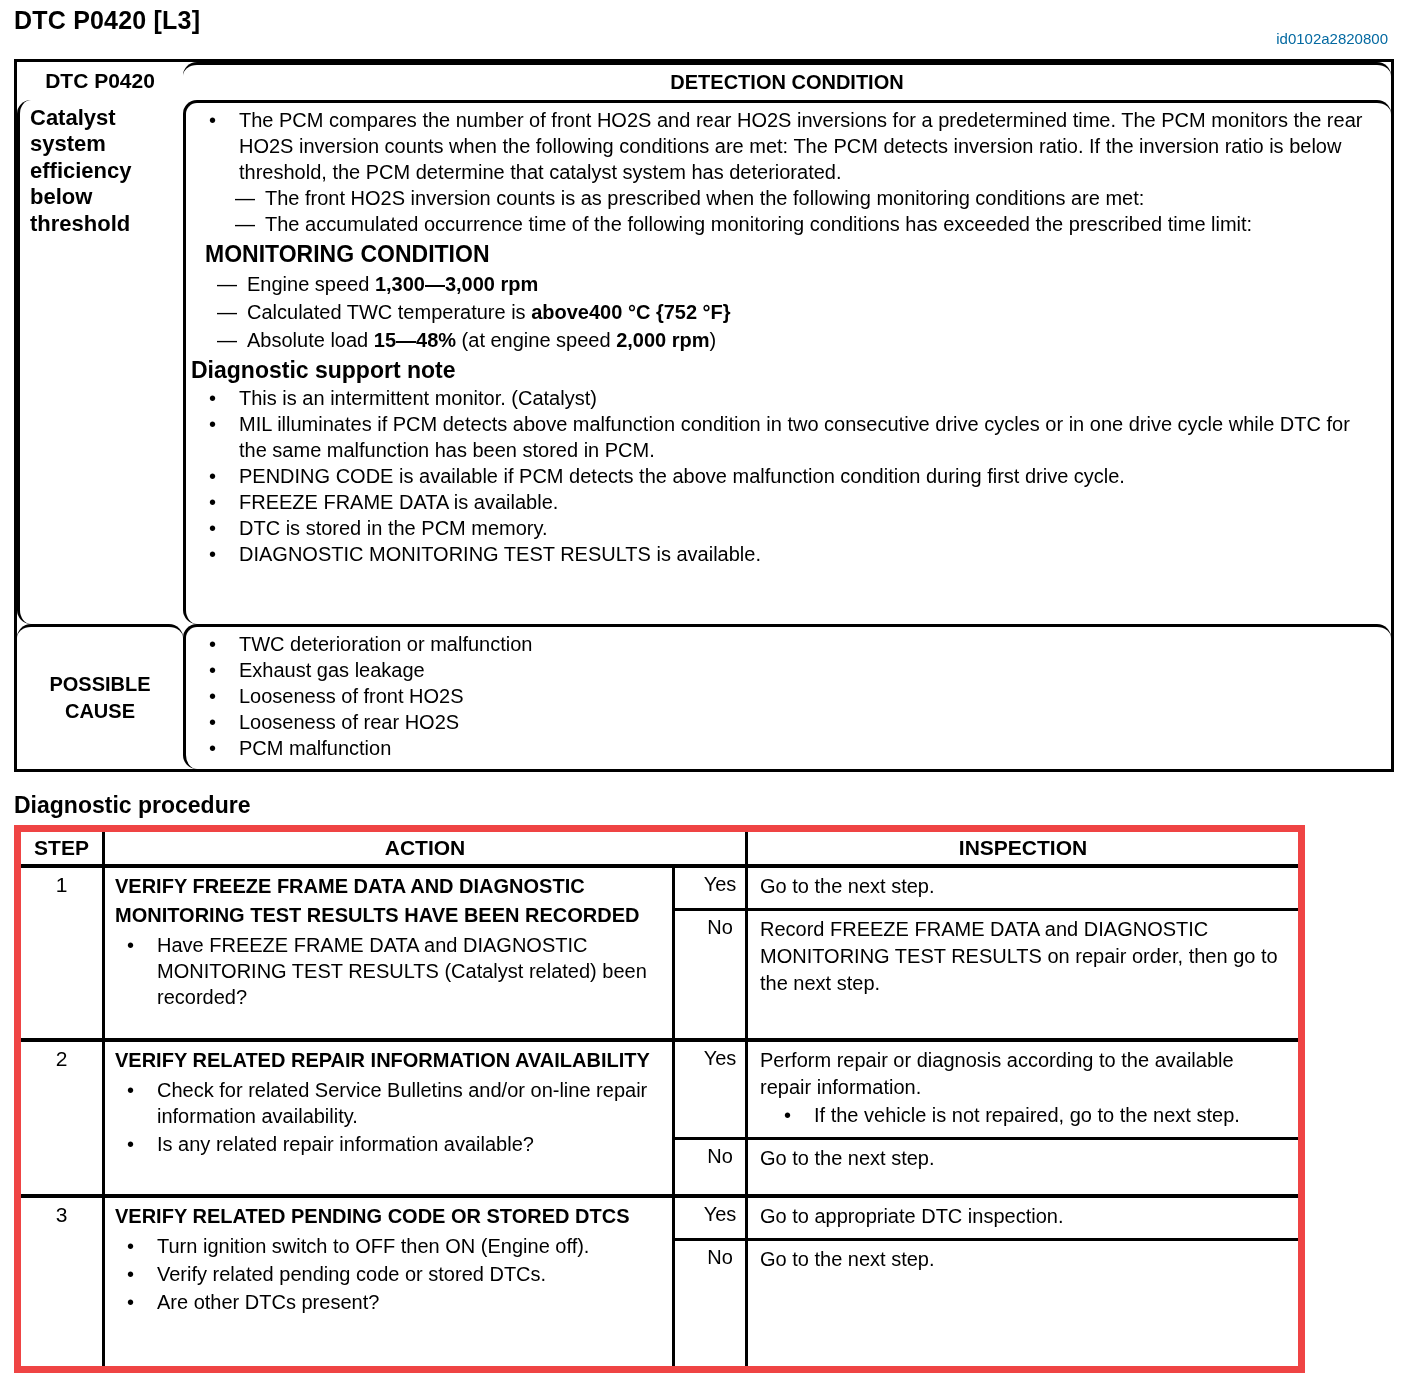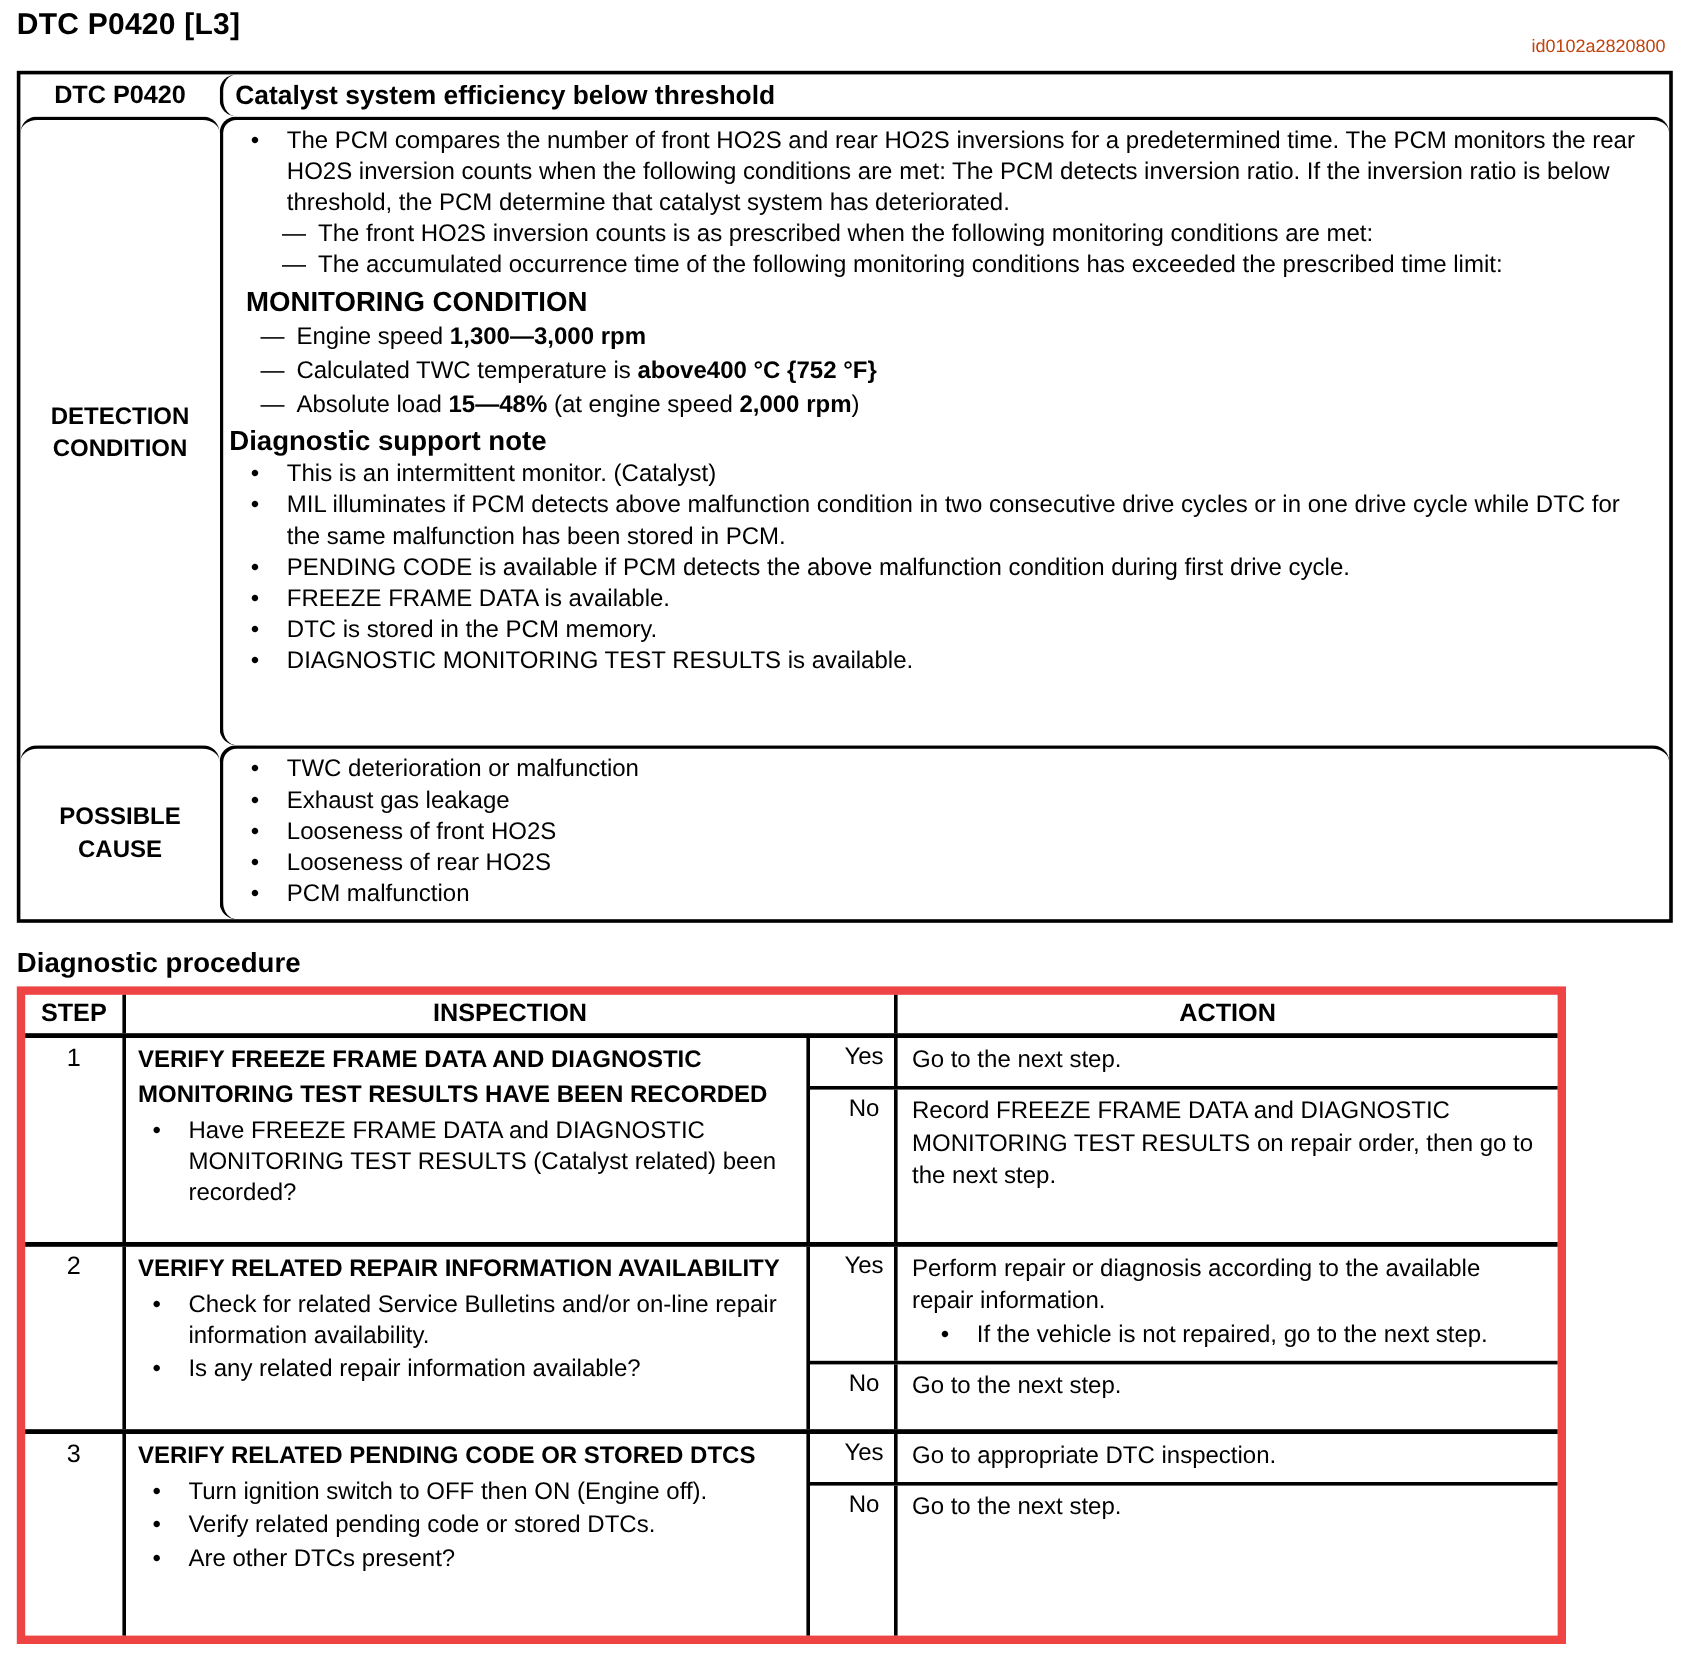--- a/index.html
+++ b/index.html
@@ -4,21 +4,21 @@
 <style>
   html,body{margin:0;padding:0;background:#fff;}
   body{
     width:1408px;height:1380px;
     font-family:"Liberation Sans","DejaVu Sans",sans-serif;
     color:#000;
     -webkit-font-smoothing:antialiased;
   }
   .page{position:relative;width:1408px;height:1380px;overflow:hidden;box-sizing:border-box;padding:6px 14px 0 14px;}
   .page-title{font-size:25px;font-weight:bold;letter-spacing:0.2px;}
-  .doc-id{position:absolute;top:30px;right:20px;font-size:15px;color:#c2410c;}
+  .doc-id{position:absolute;top:30px;right:20px;font-size:15px;color:#0369a1;}
 
   
   .t1{margin-top:24px;width:1380px;box-sizing:border-box;border:3px solid #000;display:grid;grid-template-columns:166px 1fr;}
   .t1 .cell{box-sizing:border-box;border-radius:14px;}
   .t1 .col2{border-left:3px solid #000;}
   .t1 .rsep{border-top:3px solid #000;}
   .t1-code{display:flex;align-items:center;justify-content:center;font-weight:bold;font-size:21px;padding:4px 2px;}
   .t1-name{font-weight:bold;font-size:22px;padding:5px 10px 4px 10px;line-height:1.2;}
   .t1-label{display:flex;align-items:center;justify-content:center;text-align:center;font-weight:bold;font-size:20px;line-height:1.35;padding:4px;}
   .t1-content{padding:4px 14px 8px 5px;font-size:20px;line-height:26px;}
@@ -63,23 +63,23 @@
 <body>
 
 <div class="page">
 
   <div class="page-title">DTC P0420 [L3]</div>
   <div class="doc-id">id0102a2820800</div>
 
   <div class="t1">
 
     <div class="cell t1-code">DTC P0420</div>
+    <div class="cell rsep t1-label">DETECTION CONDITION</div>
+
     <div class="cell col2 t1-name">Catalyst system efficiency below threshold</div>
-
-    <div class="cell rsep t1-label">DETECTION CONDITION</div>
     <div class="cell col2 rsep t1-content det">
 
       <div class="b-item">
         <span class="mk">•</span>
         <span class="tx">The PCM compares the number of front HO2S and rear HO2S inversions for a predetermined time. The PCM monitors the rear HO2S inversion counts when the following conditions are met: The PCM detects inversion ratio. If the inversion ratio is below threshold, the PCM determine that catalyst system has deteriorated.</span>
       </div>
       <div class="d-item">
         <span class="mk">—</span>
         <span class="tx">The front HO2S inversion counts is as prescribed when the following monitoring conditions are met:</span>
       </div>
@@ -155,22 +155,22 @@
       </div>
     </div>
   </div>
 
   <div class="proc-h">Diagnostic procedure</div>
 
   <div class="t2">
 
     <div class="t2-hrow">
       <div>STEP</div>
+      <div>ACTION</div>
       <div>INSPECTION</div>
-      <div>ACTION</div>
     </div>
 
     <div class="t2-row r1">
       <div class="t2-step">1</div>
       <div class="t2-insp">
         <div class="ins-title">VERIFY FREEZE FRAME DATA AND DIAGNOSTIC MONITORING TEST RESULTS HAVE BEEN RECORDED</div>
         <div class="b-item">
           <span class="mk">•</span>
           <span class="tx">Have FREEZE FRAME DATA and DIAGNOSTIC MONITORING TEST RESULTS (Catalyst related) been recorded?</span>
         </div>

